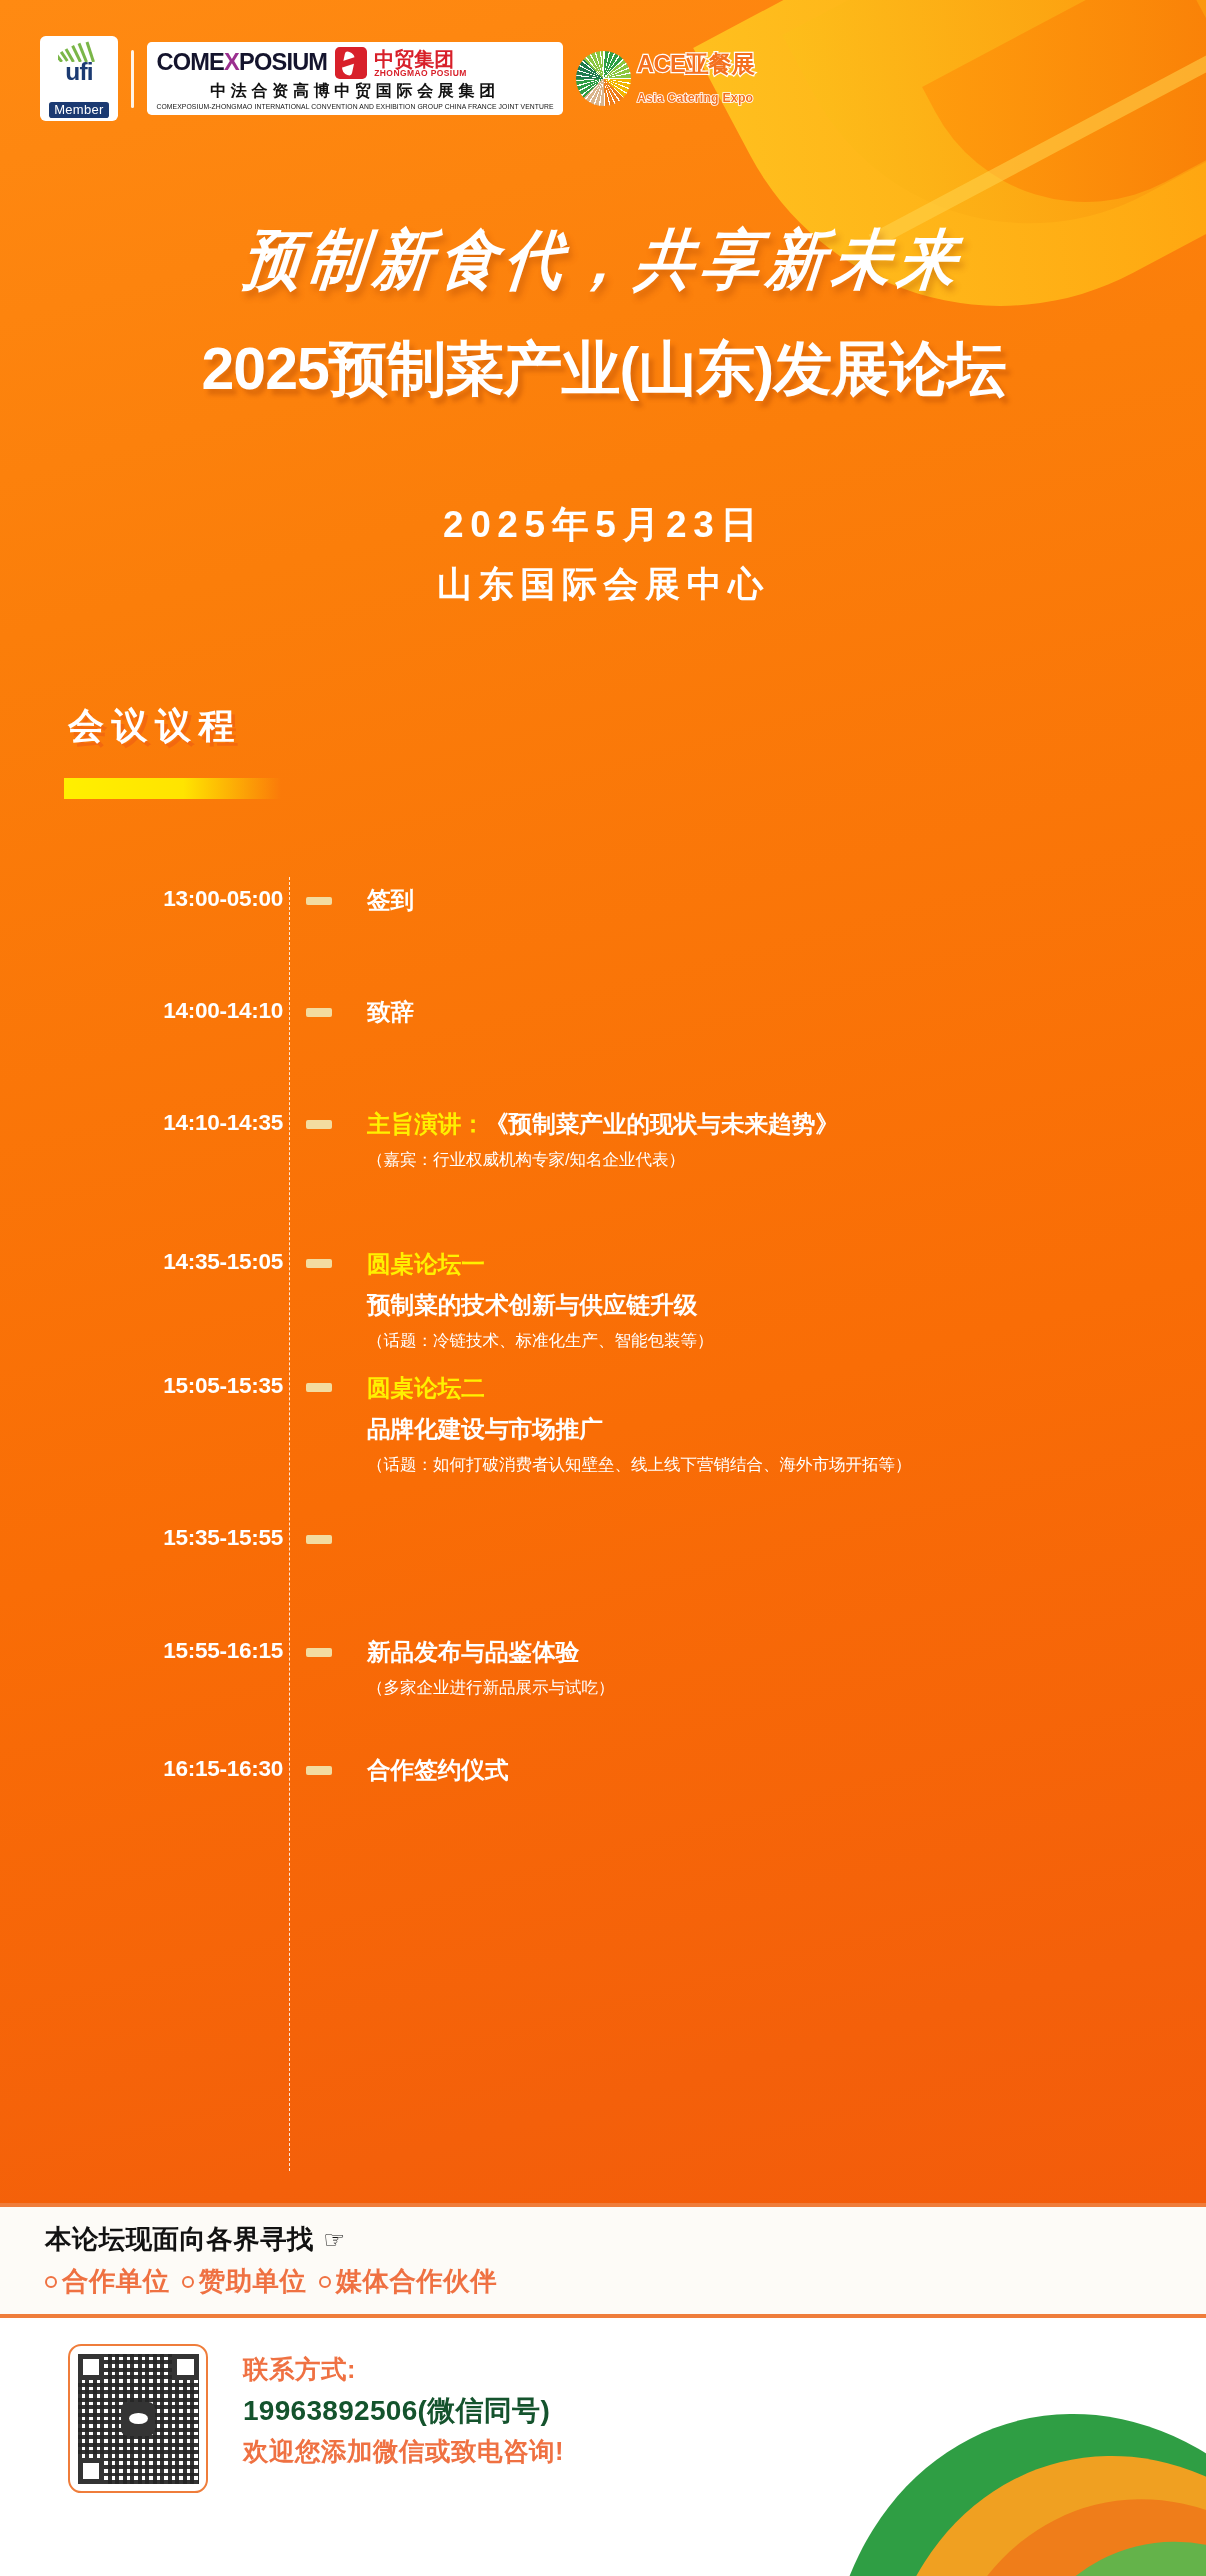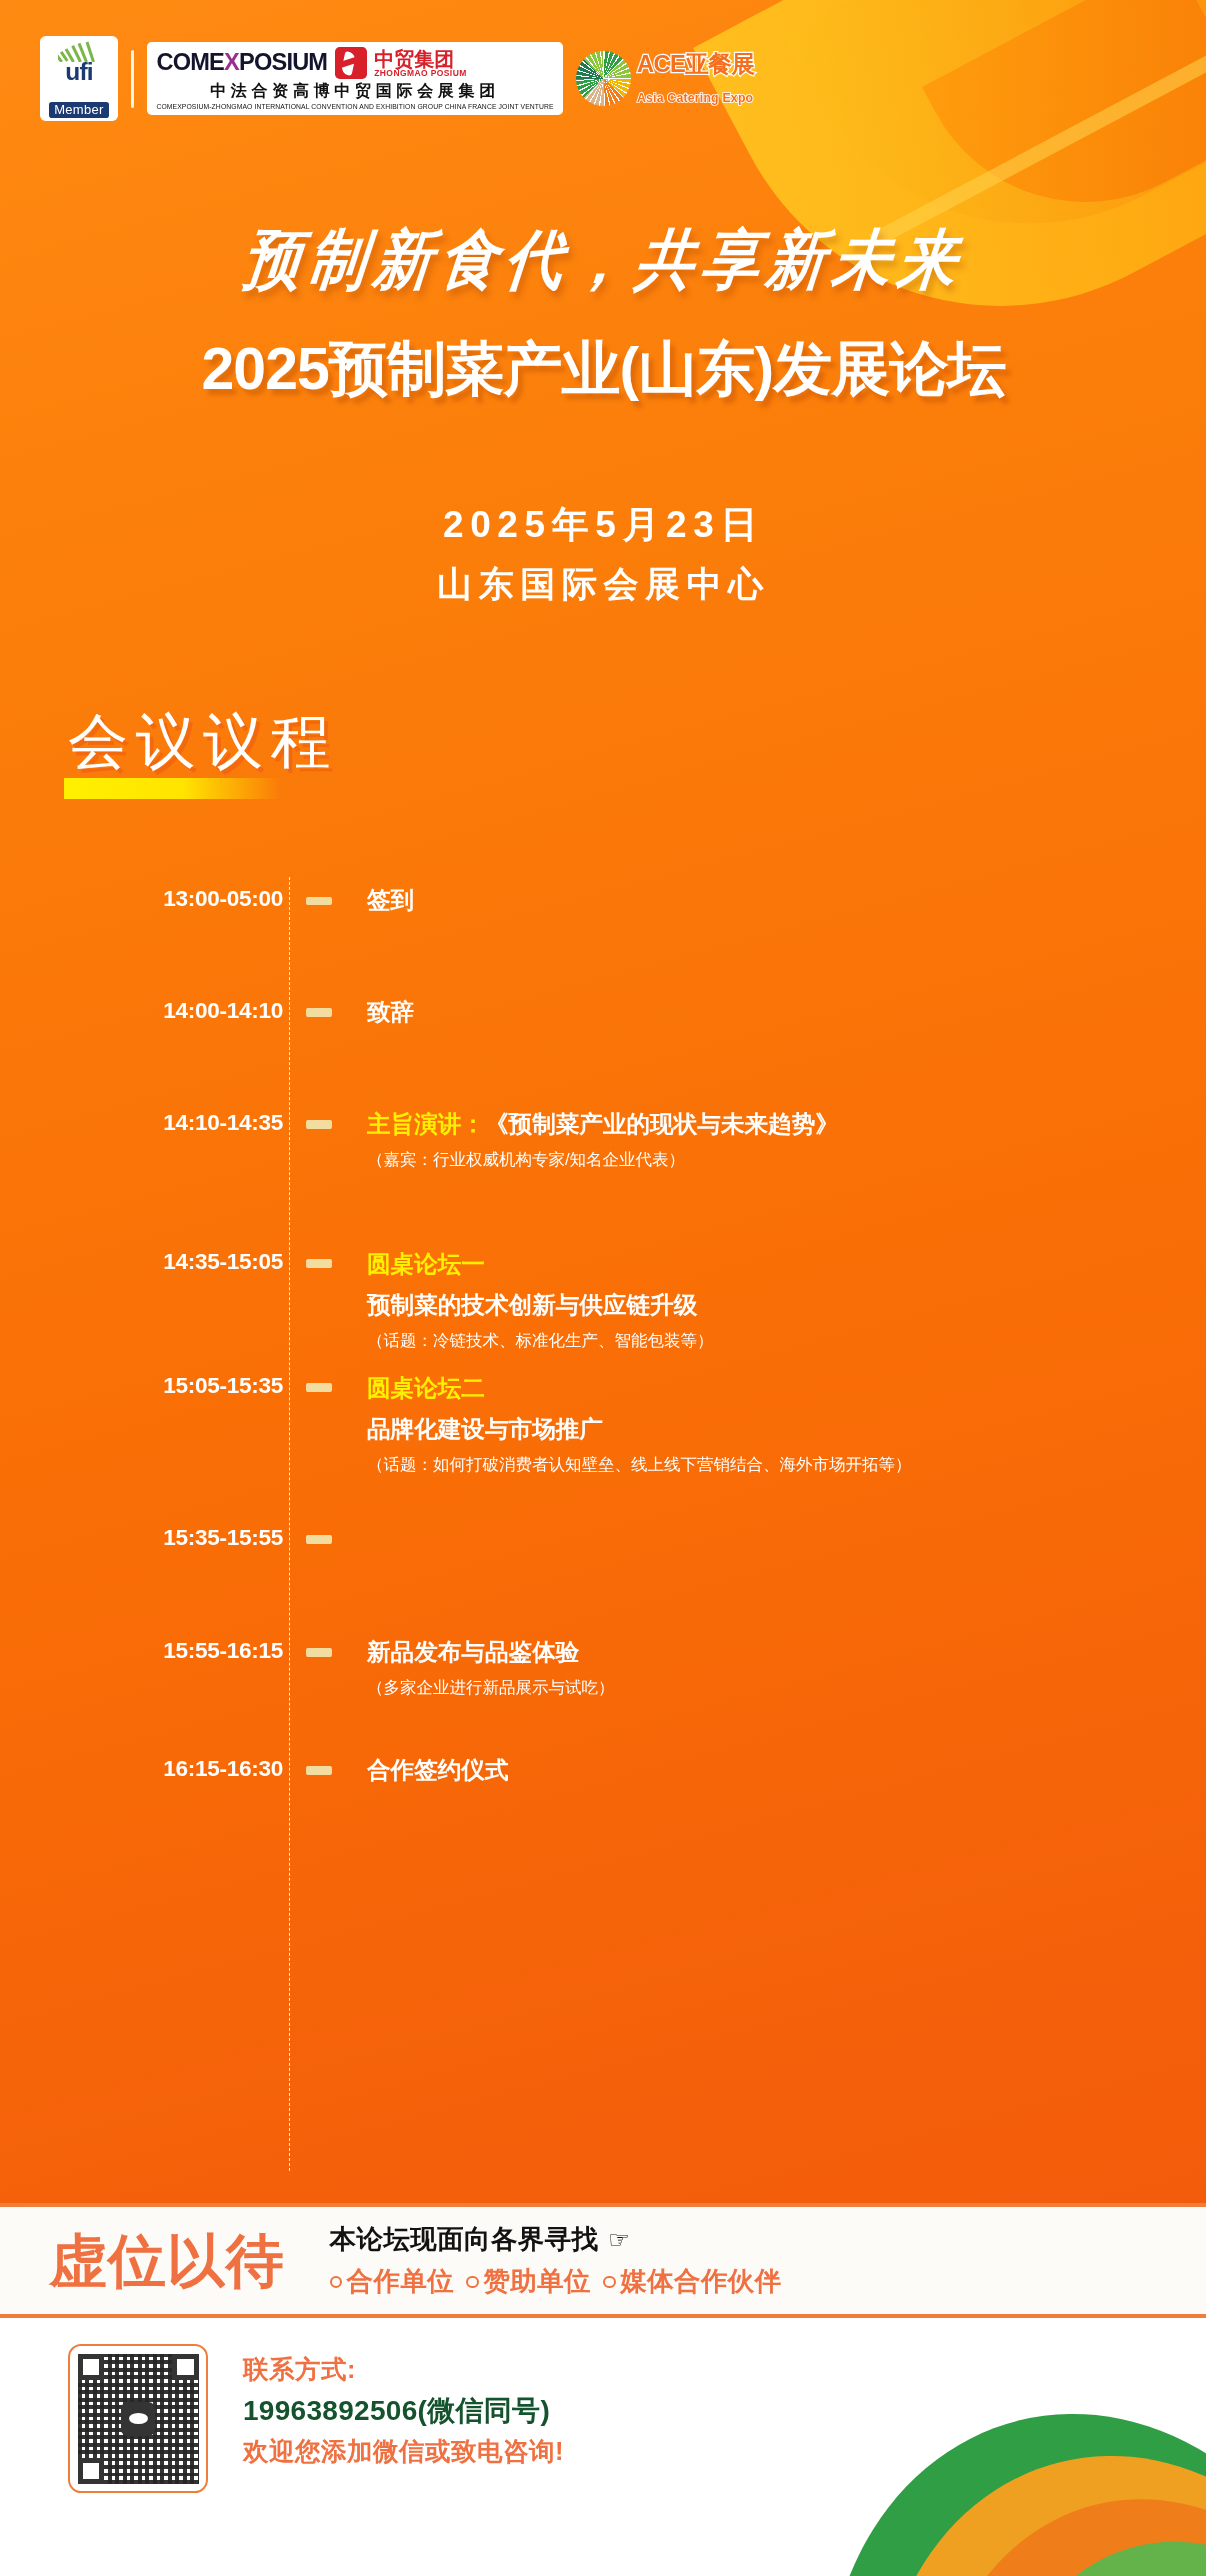--- a/index.html
+++ b/index.html
@@ -133,21 +133,21 @@
     font-size:37px; font-weight:bold; color:#fff; letter-spacing:6.6px;
   }
   .venueline {
     position:absolute; top:561px; left:0; right:0; text-align:center;
     font-size:35px; font-weight:bold; color:#fff; letter-spacing:6.6px;
   }
 
   
   .agenda-head {
     position:absolute; top:702px; left:68px;
-    font-size:60px; font-weight:normal; color:#fff; letter-spacing:7.5px;
+    font-size:36px; font-weight:bold; color:#fff; letter-spacing:7.5px;
     text-shadow:3.8px 3.8px 0 rgba(236,90,20,.55);
     z-index:3;
   }
   .agenda-underline {
     position:absolute; top:778px; left:64px; width:217px; height:21px;
     background:linear-gradient(90deg,#fff000 0%,#ffe400 55%,rgba(255,228,0,0) 100%);
     z-index:2;
   }
 
   
@@ -364,21 +364,20 @@
           <div class="time">16:15-16:30</div>
           <div class="dash"></div>
           <div class="content">
             <div class="t-main"><span>合作签约仪式</span></div>
           </div>
         </div>
       </div>
   </div>
 
   <div class="sponsor">
-    <div class="sponsor-left">虚位以待</div>
     <div class="sponsor-right">
       <div class="sp-line1">
         <span>本论坛现面向各界寻找</span>
         <span class="hand">☞</span>
       </div>
       <div class="sp-line2" id="sponsor-cats">
           <span>
             <i class="bullet"></i>
             <span>合作单位</span>
           </span>

